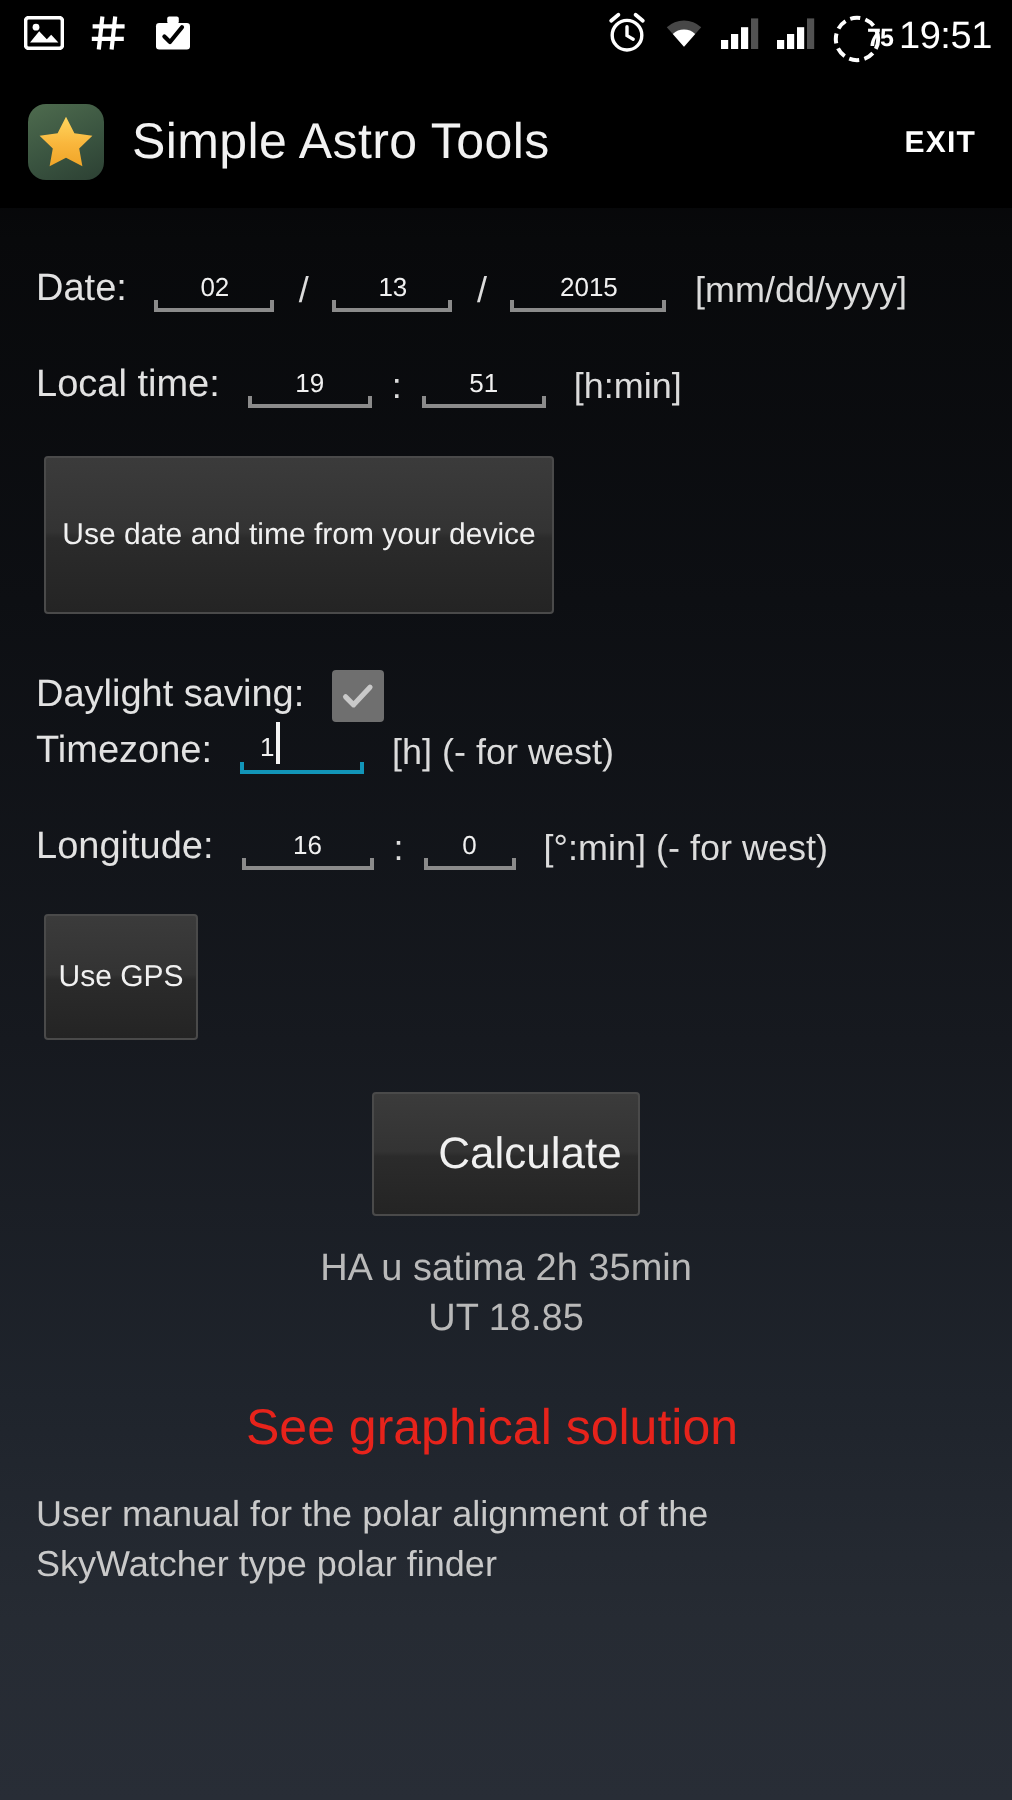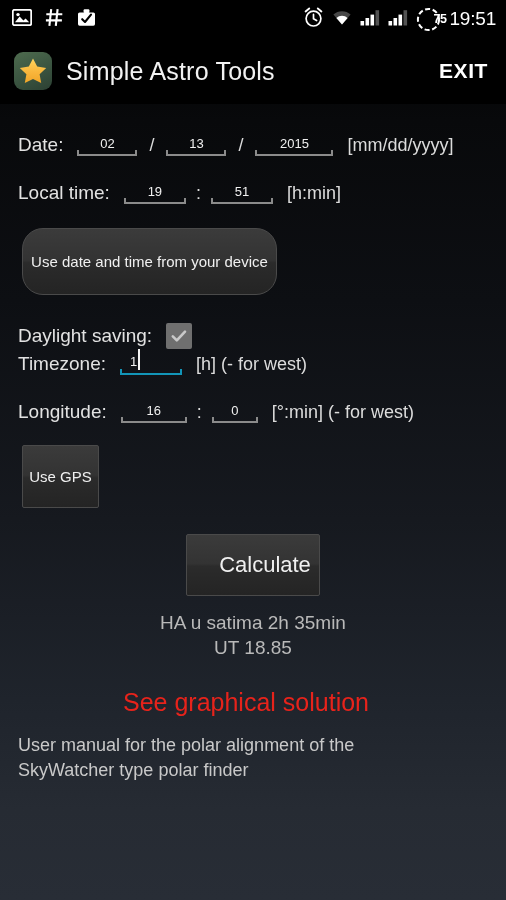--- a/index.html
+++ b/index.html
@@ -93,21 +93,21 @@
   }
   .app-title {
     color: #f2f2f2;
     font-size: 25px;
     margin-left: 14px;
     letter-spacing: 0.2px;
   }
   .exit-btn {
     margin-left: auto;
     color: #ffffff;
-    font-size: 21px;
+    font-size: 15px;
     font-weight: bold;
     letter-spacing: 0.6px;
     cursor: pointer;
   }
 
   
   .content {
     padding: 0 0 0 18px;
     box-sizing: border-box;
   }
@@ -211,25 +211,24 @@
     color: #f0f0f0;
     text-align: center;
     cursor: pointer;
     box-sizing: border-box;
     display: flex;
     align-items: center;
     justify-content: center;
   }
   .btn-device {
     width: 255px;
-    height: 67px;
+    height: 79px;
     font-size: 15px;
     margin-top: 24px;
     margin-left: 4px;
-    border-radius: 21px;
   }
   .btn-gps {
     width: 77px;
     height: 63px;
     font-size: 15px;
     margin-top: 22px;
     margin-left: 4px;
   }
   .btn-calc {
     width: 134px;

